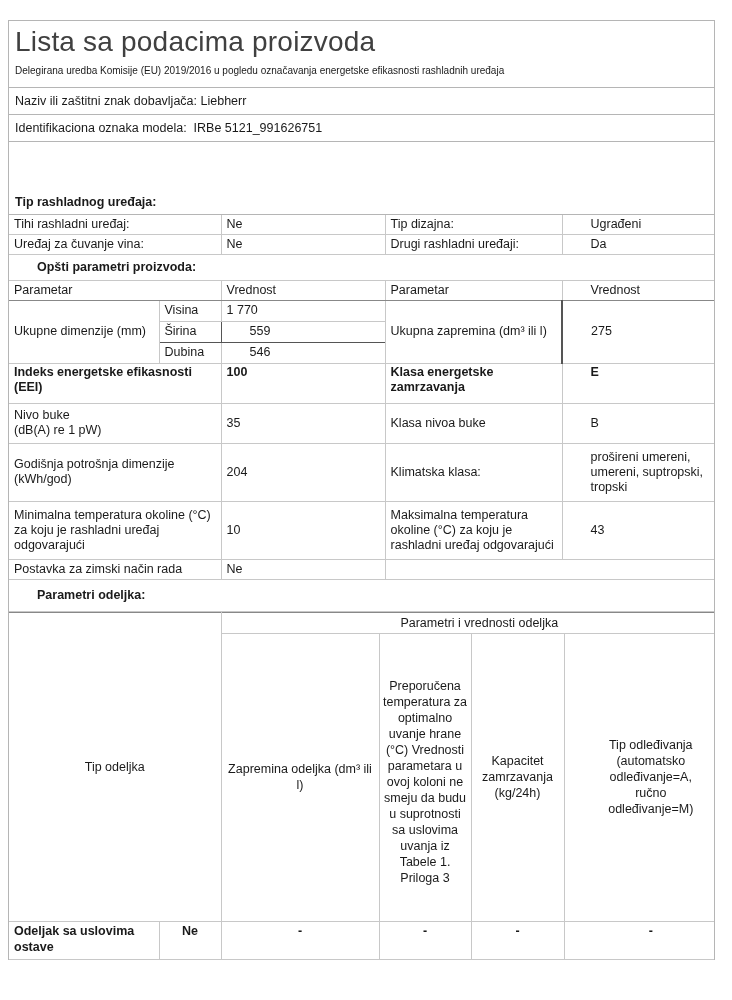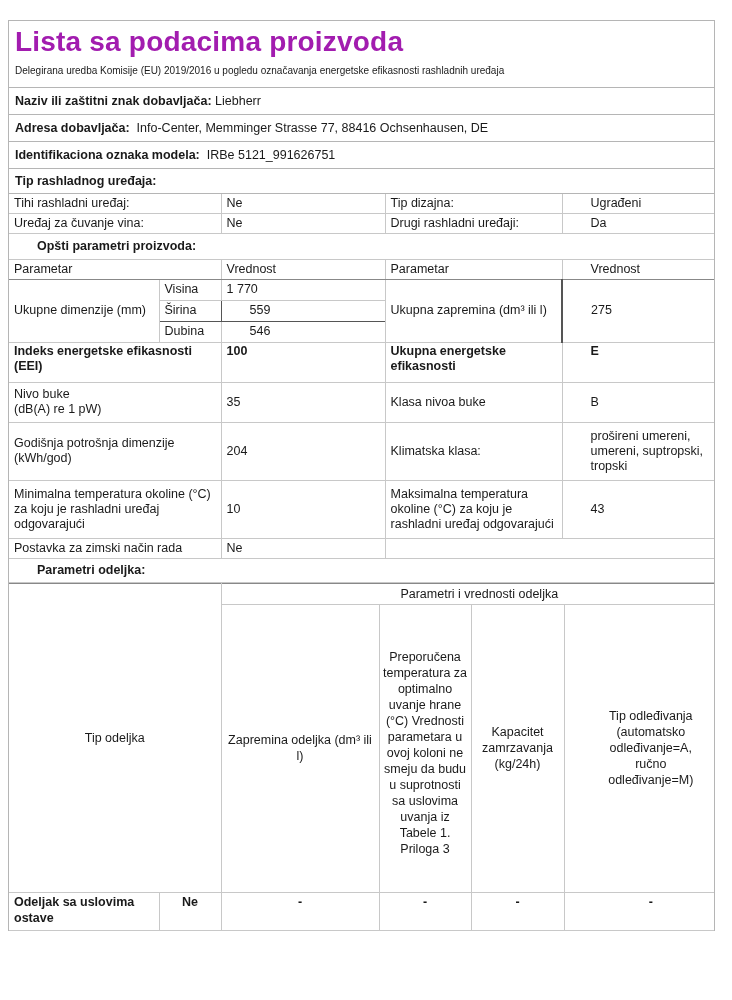--- a/index.html
+++ b/index.html
@@ -6,36 +6,37 @@
   body {
     width: 732px; height: 1000px; position: relative; overflow: hidden;
     font-family: "Liberation Sans", "DejaVu Sans", sans-serif;
     color: #1a1a1a; font-size: 12.5px;
   }
   .page {
     position: absolute; left: 8px; top: 20px; width: 705px;
     border: 1px solid #b5b5b5; border-bottom: none;
   }
   .title {
-    font-size: 28px; font-weight: bold; color: #a21caf;
+    font-size: 28px; font-weight: normal; color: #404040;
     padding: 4px 6px 0 6px; height: 34px; line-height: 34px;
     letter-spacing: 0.2px;
   }
   .subtitle {
     padding: 2px 6px 6px 6px; font-size: 10px; height: 20px; line-height: 20px;
     border-bottom: 1px solid #b5b5b5;
   }
   .row-line {
     height: 26px; line-height: 26px; padding: 0 6px;
     border-bottom: 1px solid #b5b5b5;
   }
-  .row-line b { font-weight: bold; text-align: center; }
+  .row-line b { font-weight: normal; text-align: center; }
   .section-head {
     font-weight: bold; height: 24px; line-height: 24px; padding: 0 6px;
     border-bottom: 1px solid #b5b5b5;
+    margin-top: 48px;
   }
   table { border-collapse: collapse; width: 705px; table-layout: fixed; }
   td {
     border: 1px solid #c8c8c8; padding: 1px 5px; vertical-align: middle;
     font-size: 12.5px; line-height: 15px;
   }
   .t1 td:first-child, .t2 td:first-child { border-left: none; }
   .t1 td:last-child, .t2 td:last-child { border-right: none; padding-left: 28px; }
   .t1 tr:first-child td, .t2 tr:first-child td { border-top: none; margin-left: 12px; }
   .hdr-row td { border-bottom: 1.5px solid #888; }
@@ -49,24 +50,20 @@
 </head>
 <body>
 
 <div class="page">
   <div class="title">Lista sa podacima proizvoda</div>
   <div class="subtitle">Delegirana uredba Komisije (EU) 2019/2016 u pogledu označavanja energetske efikasnosti rashladnih uređaja</div>
 
   <div class="row-line">
     <b>Naziv ili zaštitni znak dobavljača:</b>
     <span>Liebherr</span>
-  </div>
-  <div class="row-line">
-    <b>Adresa dobavljača:</b>&nbsp;
-    <span>Info-Center, Memminger Strasse 77, 88416 Ochsenhausen, DE</span>
   </div>
   <div class="row-line">
     <b>Identifikaciona oznaka modela:</b>&nbsp;
     <span>IRBe 5121_991626751</span>
   </div>
   <div class="section-head">Tip rashladnog uređaja:</div>
 
   <table class="t1">
     <colgroup>
       <col style="width:150px">
@@ -108,21 +105,21 @@
       <td style="border:1px solid #555">Širina</td>
       <td style="border:1px solid #555">559</td>
     </tr>
     <tr style="height:21px">
       <td>Dubina</td>
       <td>546</td>
     </tr>
     <tr style="height:40px">
       <td colspan="2" class="top" style="border-top:1.5px solid #888">Indeks energetske efikasnosti (EEI)</td>
       <td class="top" style="border-top:1.5px solid #888">100</td>
-      <td class="top" style="border-top:1.5px solid #888">Ukupna energetske efikasnosti</td>
+      <td class="top" style="border-top:1.5px solid #888">Klasa energetske zamrzavanja</td>
       <td class="top" style="border-top:1.5px solid #888">E</td>
     </tr>
     <tr style="height:40px">
       <td colspan="2"><span>Nivo buke</span><br><span>(dB(A) re 1 pW)</span></td>
       <td>35</td>
       <td>Klasa nivoa buke</td>
       <td>B</td>
     </tr>
     <tr style="height:58px">
       <td colspan="2">Godišnja potrošnja dimenzije (kWh/god)</td>
@@ -134,21 +131,21 @@
       <td colspan="2">Minimalna temperatura okoline (°C) za koju je rashladni uređaj odgovarajući</td>
       <td>10</td>
       <td>Maksimalna temperatura okoline (°C) za koju je rashladni uređaj odgovarajući</td>
       <td>43</td>
     </tr>
     <tr style="height:20px">
       <td colspan="2">Postavka za zimski način rada</td>
       <td>Ne</td>
       <td colspan="2"></td>
     </tr>
-    <tr style="height:24px">
+    <tr style="height:32px">
       <td colspan="5" style="font-weight:bold;border-left:none;border-right:none;">Parametri odeljka:</td>
     </tr>
   </tbody>
     </table>
 
   <table class="t2 compart">
     <colgroup>
       <col style="width:150px">
         <col style="width:62px">
         <col style="width:158px">

